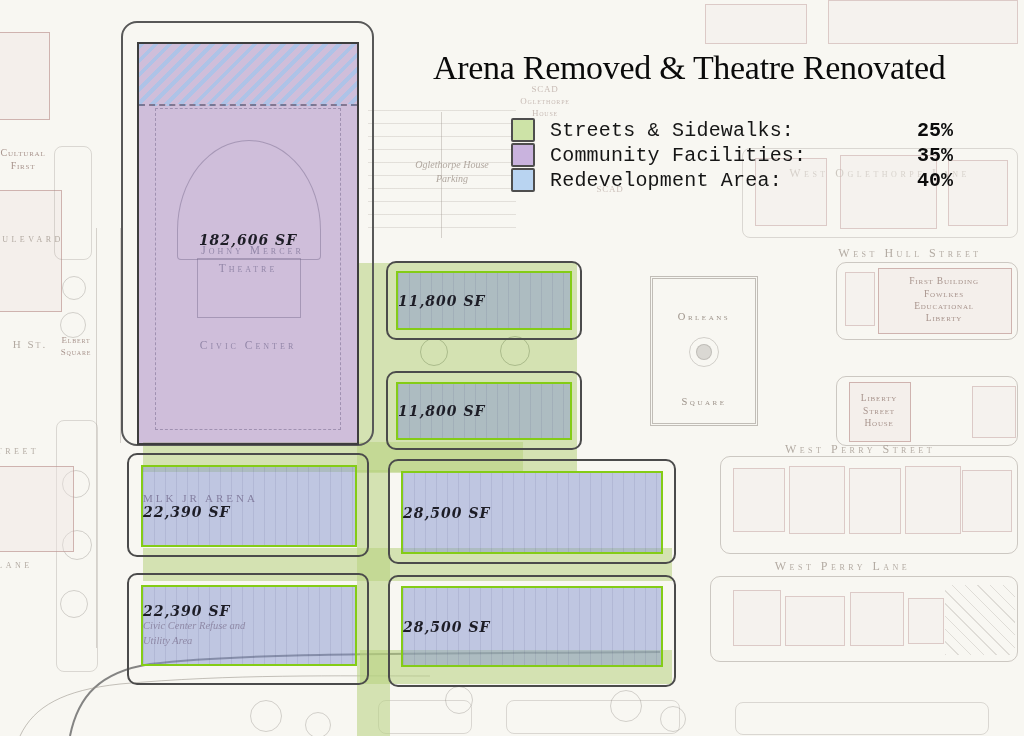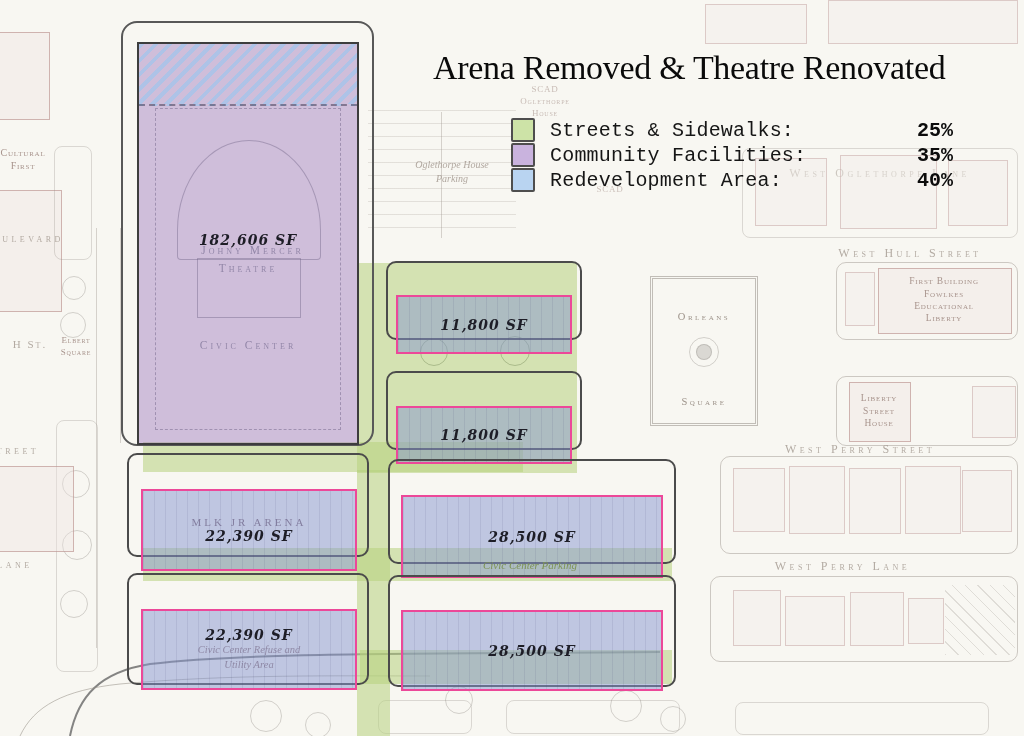--- a/index.html
+++ b/index.html
@@ -35,22 +35,22 @@
   .tdetail-rect{position:absolute;left:16px;top:64px;width:184px;height:320px;border:1px dashed rgba(105,92,128,.45);}
   .tdetail-arch{position:absolute;left:38px;top:96px;width:142px;height:118px;
                 border:1.5px solid rgba(105,92,128,.4);border-radius:50% 50% 4px 4px / 75% 75% 4px 4px;}
   .tdetail-stage{position:absolute;left:58px;top:214px;width:102px;height:58px;border:1.5px solid rgba(105,92,128,.4);}
   .ghost-label{position:absolute;left:0;right:0;text-align:center;font-variant:small-caps;
                letter-spacing:3px;font-size:11.5px;color:#8d81a3;opacity:.9;white-space:nowrap;}
   .area-label{font-family:"DejaVu Serif",serif;font-style:italic;font-weight:bold;
               font-size:14px;color:#1d1d26;letter-spacing:1px;white-space:nowrap;}
   .t-area{position:absolute;left:0;right:0;top:188px;text-align:center;}
   .t-n1{top:200px;padding-left:9px;} .t-n2{top:218px;} .t-cc{top:295px;}
-  .blue-rect{position:absolute;border:2px solid #ec4899;display:flex;flex-direction:column;
-             align-items:center;justify-content:center;margin-top:24px;}
+  .blue-rect{position:absolute;border:2px solid #84cc16;display:flex;flex-direction:column;
+             align-items:flex-start;justify-content:center;}
   .blines{position:absolute;inset:0;pointer-events:none;
           background:repeating-linear-gradient(90deg,rgba(60,60,110,.1) 0 1px,transparent 1px 11px);}
   .ghost-inblock{position:static;font-variant:small-caps;letter-spacing:3px;font-size:11px;
                  color:#756d90;opacity:.8;white-space:nowrap;line-height:1.1;}
   .note-line{font-style:italic;font-size:10.5px;color:#8f89a6;line-height:1.35;white-space:nowrap;}
   .parking-label{position:absolute;left:400px;top:559px;width:260px;text-align:center;
                  font-style:italic;font-size:11px;color:#7d9355;}
   
   .title{position:absolute;left:433px;top:49px;width:588px;font-family:"Liberation Serif",serif;
          font-weight:400;font-size:34px;letter-spacing:-.3px;color:#0a0a0a;white-space:nowrap;}
@@ -229,21 +229,20 @@
     </div>
   </div>
 
   <div class="container-outline" style="left:388px;top:575px;width:284px;height:108px;">
     <div class="blue-rect" style="left: 11px; top: 9px; width: 258px; height: 77px; background: rgba(134, 150, 208, 0.5);">
       <div class="blines"></div>
       <div class="area-label">28,500 SF</div>
     </div>
   </div>
 
-  <div class="parking-label">Civic Center Parking</div>
 
   <div class="title">Arena Removed &amp; Theatre Renovated</div>
   <div class="legend">
     <div class="legend-row">
       <div class="swatch" style="background: rgb(205, 227, 167);"></div>
       <div class="legend-label">Streets &amp; Sidewalks:</div>
       <div class="legend-value">25%</div>
     </div>
     <div class="legend-row">
       <div class="swatch" style="background: rgb(201, 179, 222);"></div>

